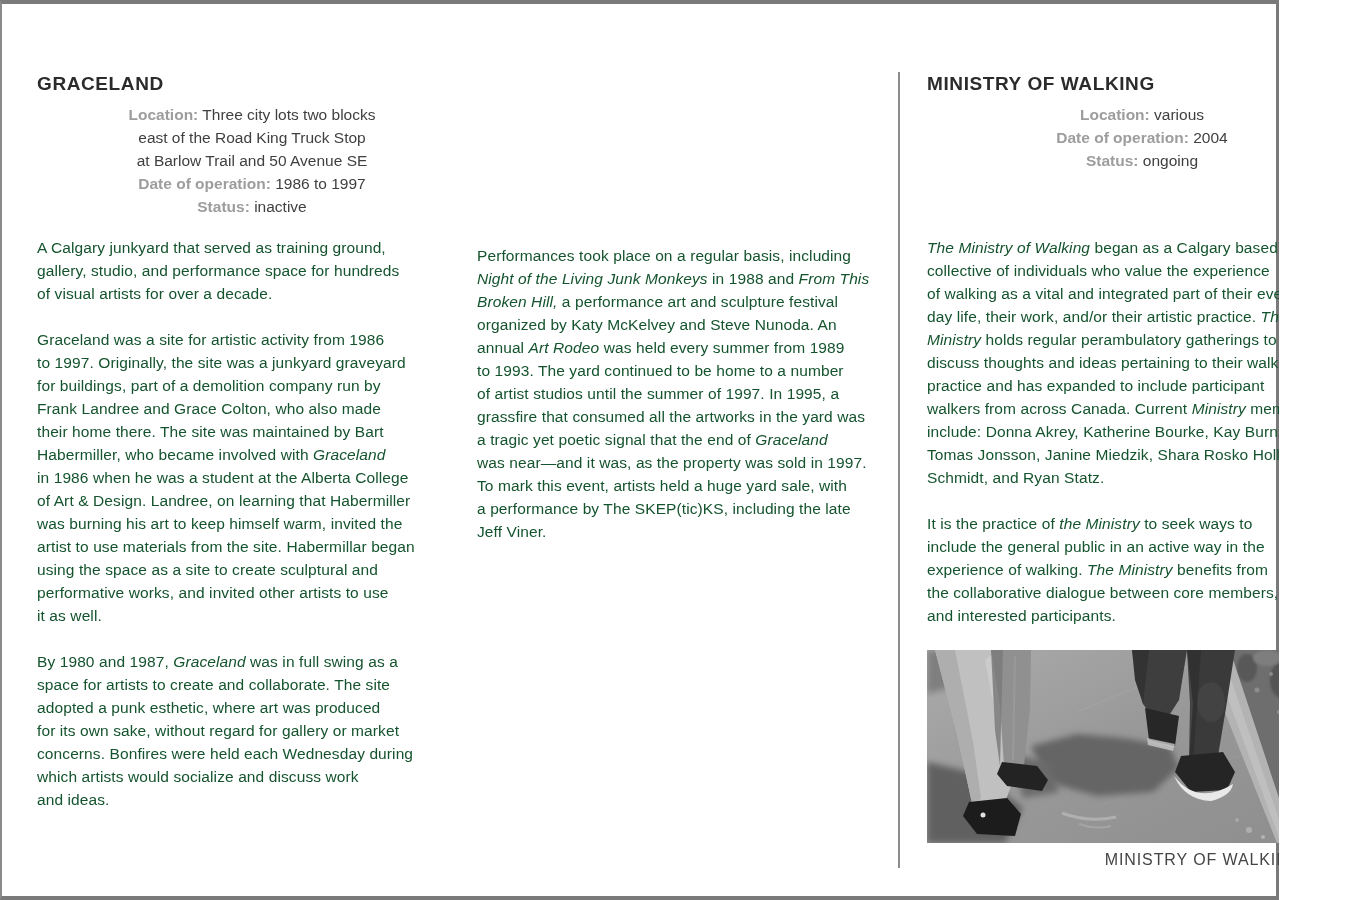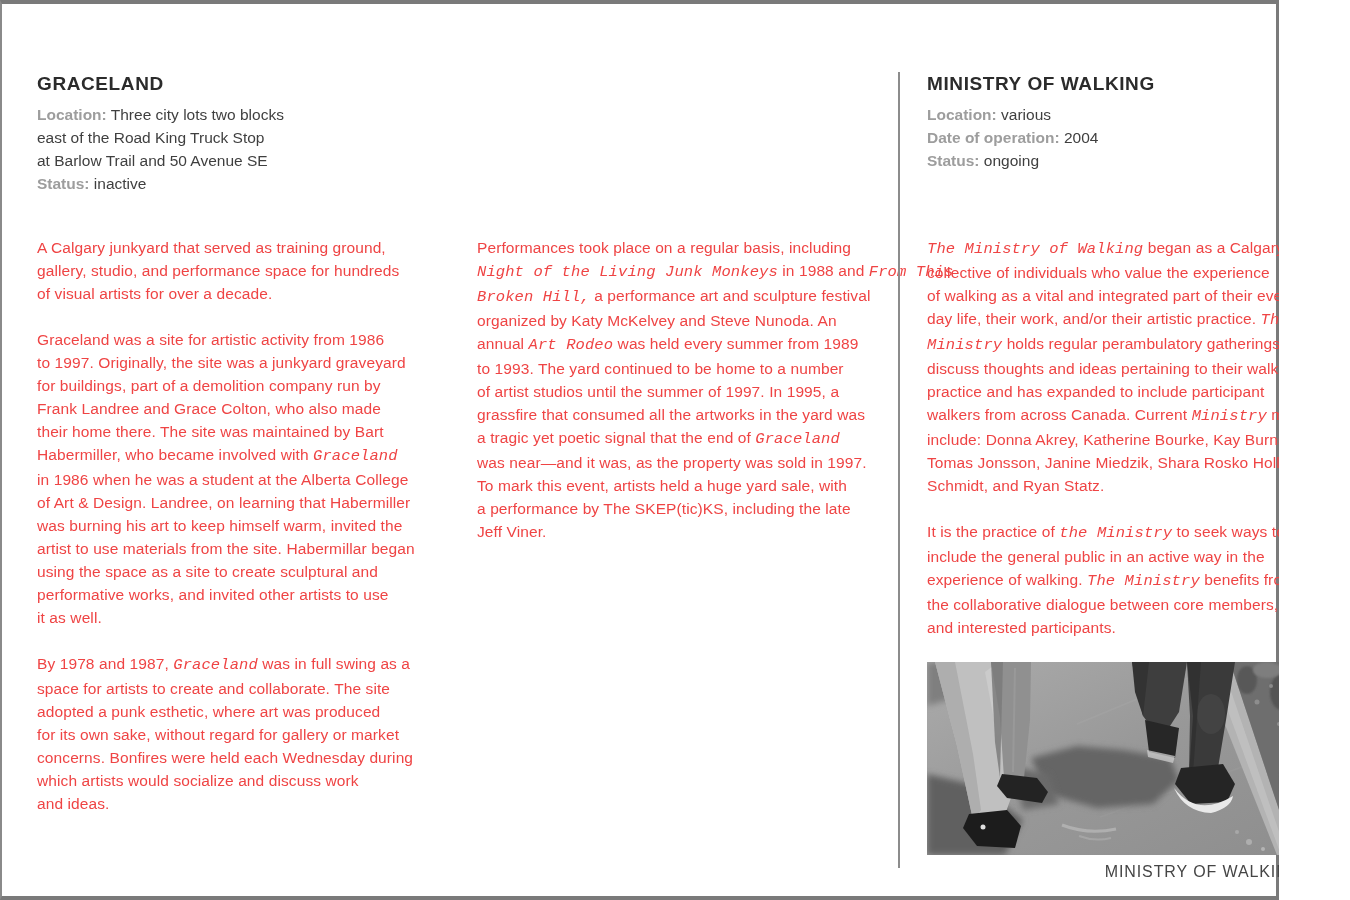--- a/index.html
+++ b/index.html
@@ -30,36 +30,37 @@
     line-height: 21px;
     font-weight: bold;
     letter-spacing: .6px;
     color: #2b2b2b;
   }
   .meta-row {
     margin: 0;
     font-size: 15.5px;
     line-height: 23px;
     white-space: pre;
+    text-align: center;
   }
   .meta-label { color: #9d9d9d; font-weight: bold; }
   .meta-value { color: #3f3f3f; }
   .colbody { position: absolute; width: 424px; }
   #col1 { left: 37px;  top: 236px; }
-  #col2 { left: 477px; top: 236px; }
+  #col2 { left: 477px; top: 244px; }
   #col3 { left: 927px; top: 236px; width: 420px; }
   .para {
     margin: 0 0 23px 0;
     font-size: 15.5px;
     line-height: 23px;
     letter-spacing: .1px;
     white-space: pre;
-    color: #ef4444;
-  }
-  .para em { font-style: italic; font-family: Liberation Mono, monospace; }
+    color: #14532d;
+  }
+  .para em { font-style: italic; }
   .divider {
     position: absolute;
     left: 898px; top: 72px;
     width: 2px; height: 796px;
     background: #8c8c8c;
   }
   figure.photo { margin: 11px 0 0 0; width: 375px; height: 193px; padding: 0; }
   figure.photo svg { display: block; }
   .caption {
     margin-top: 7px;
@@ -76,20 +77,21 @@
 
 <div class="page">
   <div class="frame"></div>
 
   <header class="article-head" id="head-graceland">
     <h1 class="article-title">GRACELAND</h1>
     <div class="meta">
       <p class="meta-row"><span class="meta-label">Location:</span><span class="meta-value"> Three city lots two blocks
 east of the Road King Truck Stop
 at Barlow Trail and 50 Avenue SE</span></p>
+      <p class="meta-row"><span class="meta-label">Date of operation:</span><span class="meta-value"> 1986 to 1997</span></p>
       <p class="meta-row"><span class="meta-label">Status:</span><span class="meta-value"> inactive</span></p>
     </div>
   </header>
 
   <div class="colbody" id="col1">
     <p class="para"><span>A Calgary junkyard that served as training ground,
 gallery, studio, and performance space for hundreds
 of visual artists for over a decade.</span></p>
     <p class="para"><span>Graceland was a site for artistic activity from 1986
 to 1997. Originally, the site was a junkyard graveyard
@@ -97,21 +99,21 @@
 Frank Landree and Grace Colton, who also made
 their home there. The site was maintained by Bart
 Habermiller, who became involved with </span><em>Graceland</em><span>
 in 1986 when he was a student at the Alberta College
 of Art &amp; Design. Landree, on learning that Habermiller
 was burning his art to keep himself warm, invited the
 artist to use materials from the site. Habermillar began
 using the space as a site to create sculptural and
 performative works, and invited other artists to use
 it as well.</span></p>
-    <p class="para"><span>By 1978 and 1987, </span><em>Graceland</em><span> was in full swing as a
+    <p class="para"><span>By 1980 and 1987, </span><em>Graceland</em><span> was in full swing as a
 space for artists to create and collaborate. The site
 adopted a punk esthetic, where art was produced
 for its own sake, without regard for gallery or market
 concerns. Bonfires were held each Wednesday during
 which artists would socialize and discuss work
 and ideas.</span></p>
   </div>
 
   <div class="colbody" id="col2">
     <p class="para"><span>Performances took place on a regular basis, including

